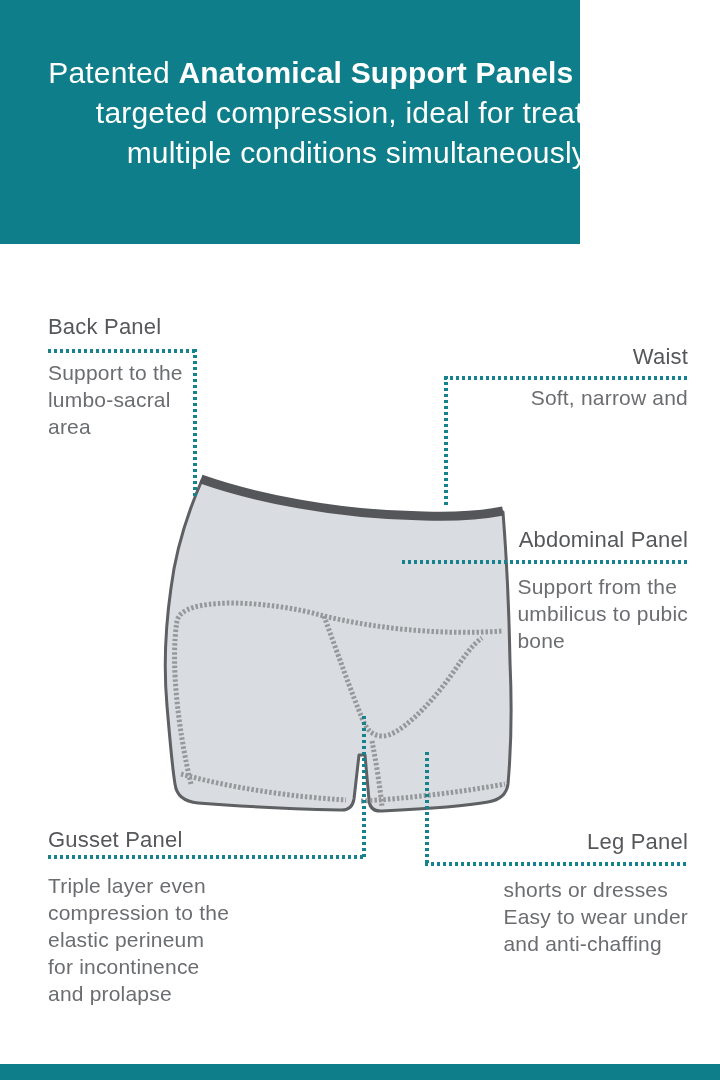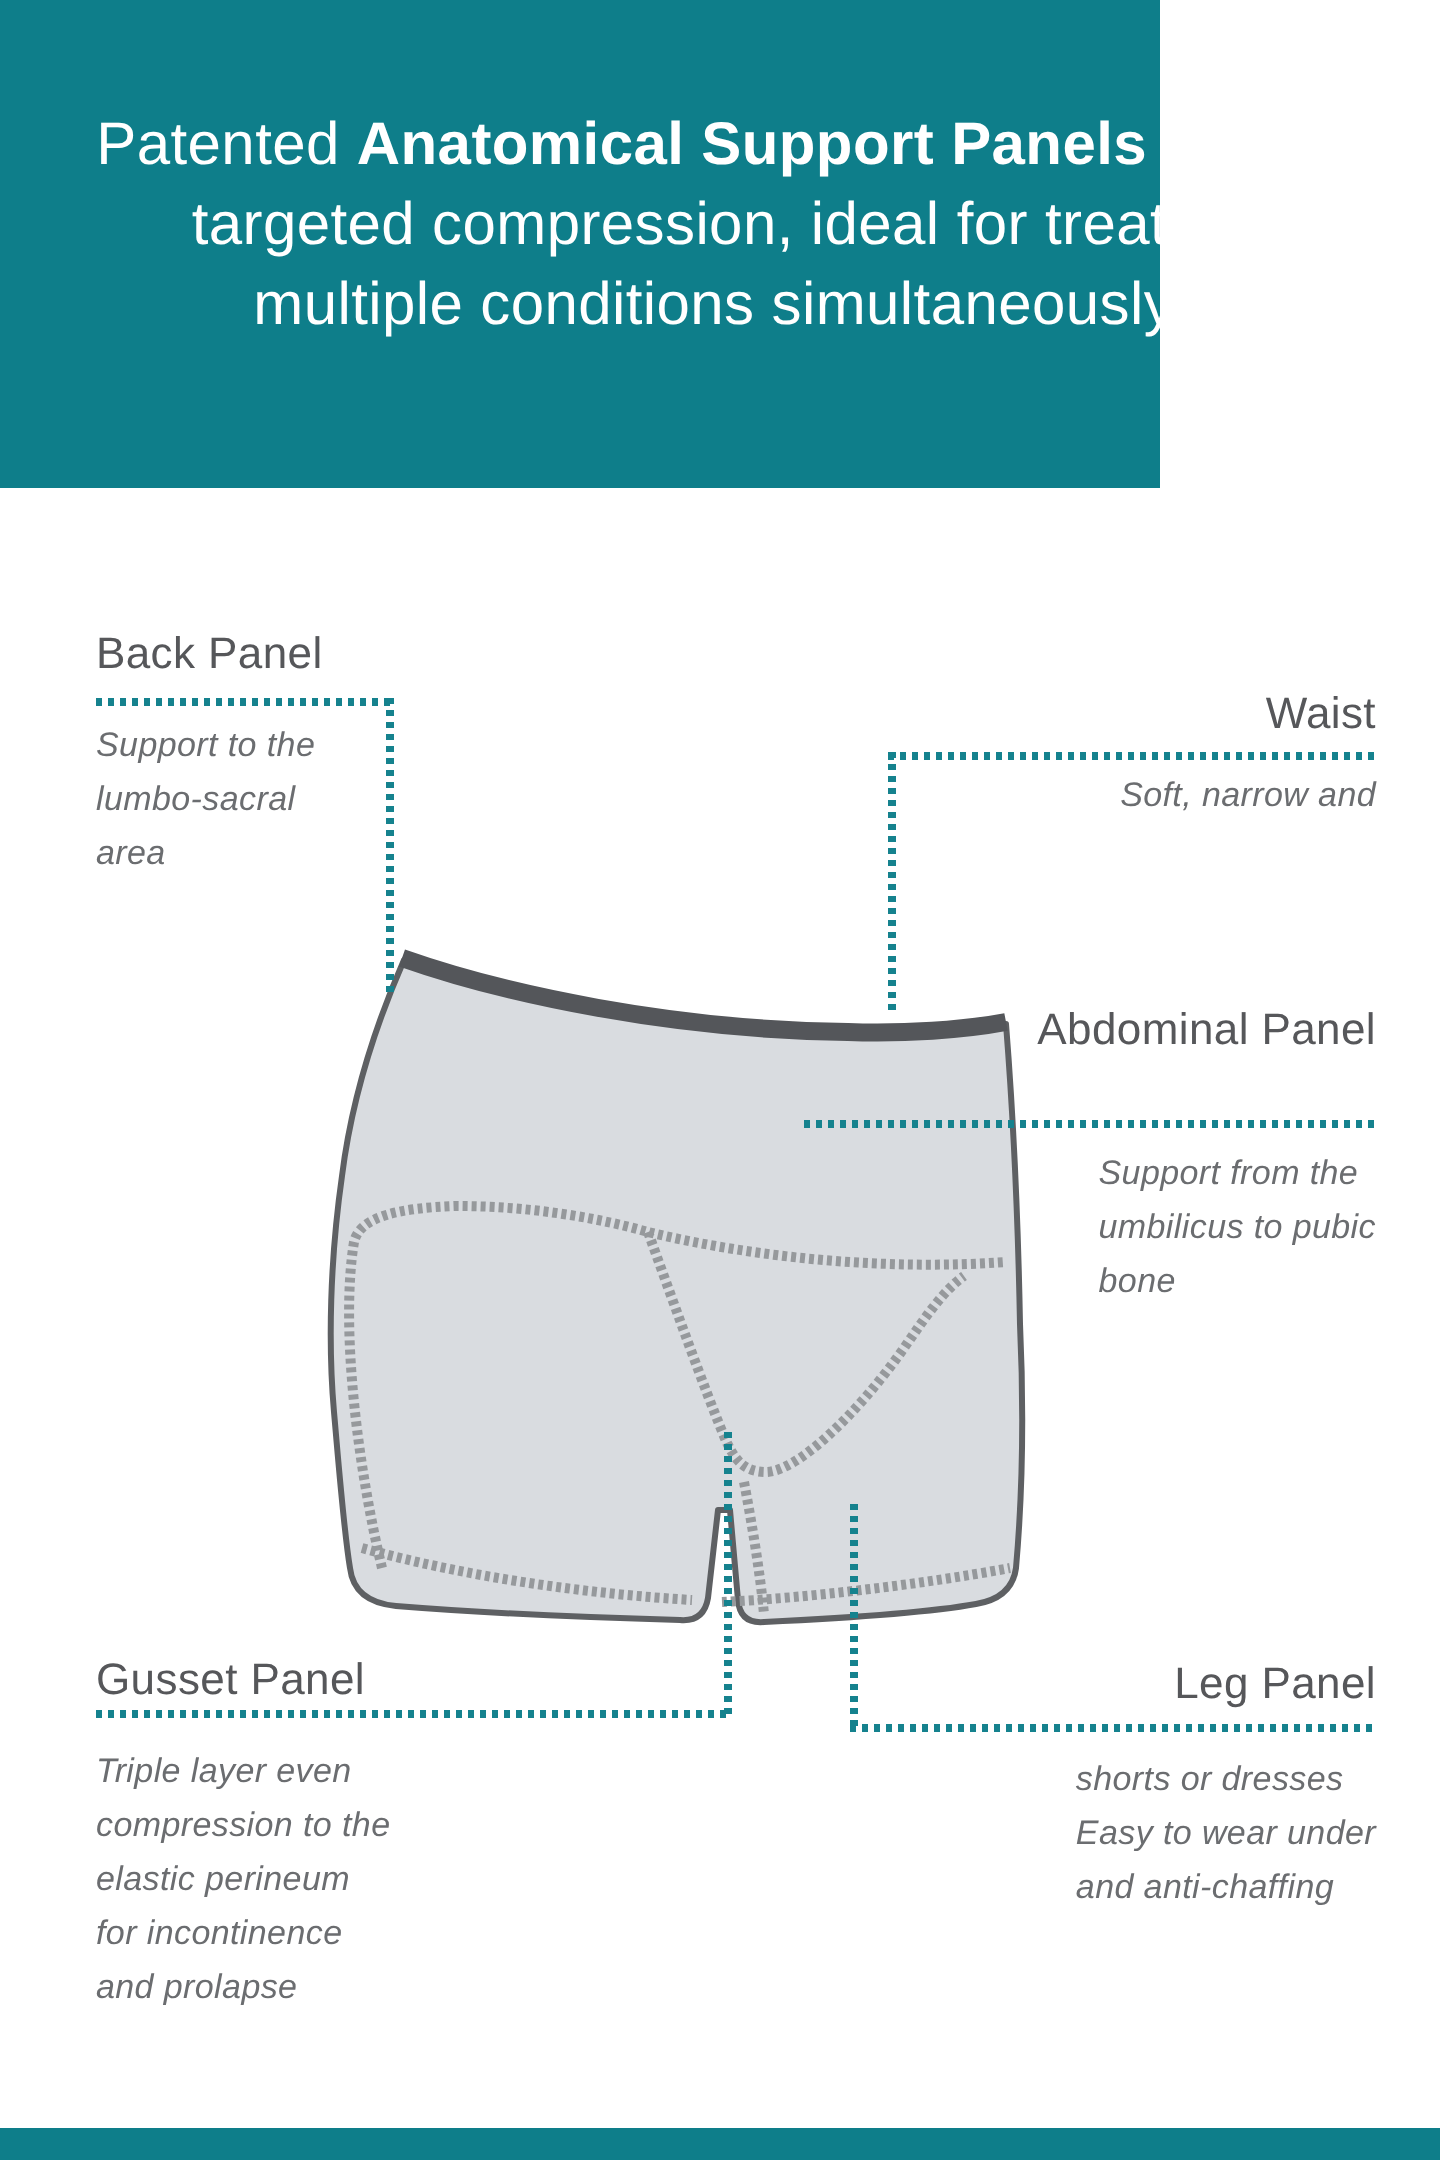--- a/index.html
+++ b/index.html
@@ -26,21 +26,21 @@
     position:absolute;left:0;bottom:0;width:720px;height:16px;
     background:var(--teal);
   }
   .shorts-svg{position:absolute;left:0;top:0;width:720px;height:1080px;pointer-events:none;}
   .callout-title{
     position:absolute;color:var(--label);
     font-size:22px;font-weight:400;letter-spacing:.2px;white-space:nowrap;
   }
   .callout-desc{
     position:absolute;color:var(--desc);
-    font-size:17px;line-height:27px;font-weight:400;letter-spacing:.2px;white-space:nowrap;font-style:italic;
+    font-size:21px;line-height:27px;font-weight:400;letter-spacing:.2px;white-space:nowrap;
   }
   .align-right{text-align:left;}
   .dot-h{
     position:absolute;height:4px;
     background-image:repeating-linear-gradient(to right, var(--dot) 0 3px, transparent 3px 6px);
   }
   .dot-v{
     position:absolute;width:4px;
     background-image:repeating-linear-gradient(to bottom, var(--dot) 0 3px, transparent 3px 6px);
   }
@@ -99,21 +99,21 @@
     <div>area</div>
   </div>
 
   <div class="callout-title align-right" style="right:32px;top:344px">Waist</div>
   <div class="dot-h" style="left:444px;top:376px;width:244px"></div>
   <div class="dot-v" style="left:444px;top:376px;height:131px"></div>
   <div class="callout-desc align-right" style="right:32px;top:384px">
     <div>Soft, narrow and</div>
   </div>
 
-  <div class="callout-title align-right" style="right:32px;top:502px">Abdominal Panel</div>
+  <div class="callout-title align-right" style="right:32px;top:527px">Abdominal Panel</div>
   <div class="dot-h" style="left:402px;top:560px;width:286px"></div>
   <div class="callout-desc align-right" style="right:32px;top:573px">
     <div>Support from the</div>
     <div>umbilicus to pubic</div>
     <div>bone</div>
   </div>
 
   <div class="dot-v" style="left:362px;top:716px;height:143px"></div>
   <div class="callout-title" style="left:48px;top:827px">Gusset Panel</div>
   <div class="dot-h" style="left:48px;top:855px;width:318px"></div>

